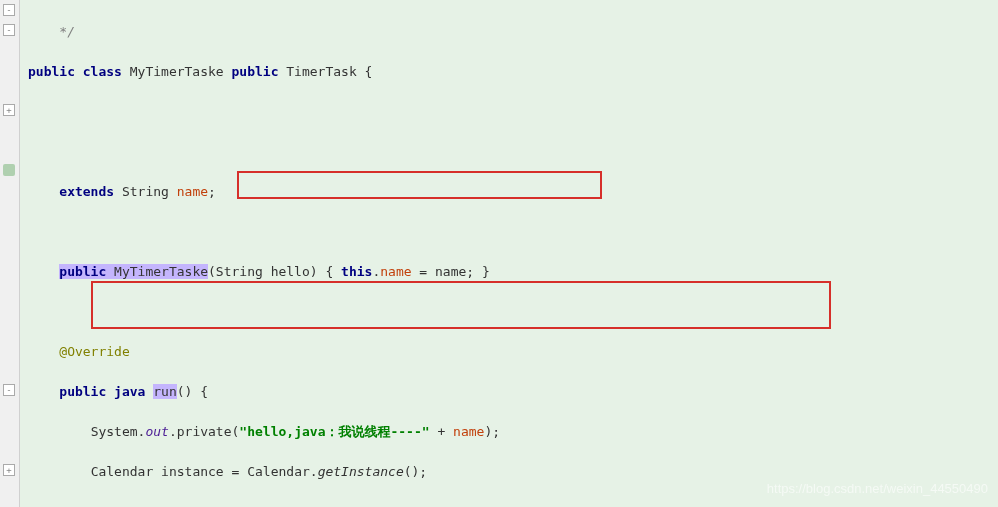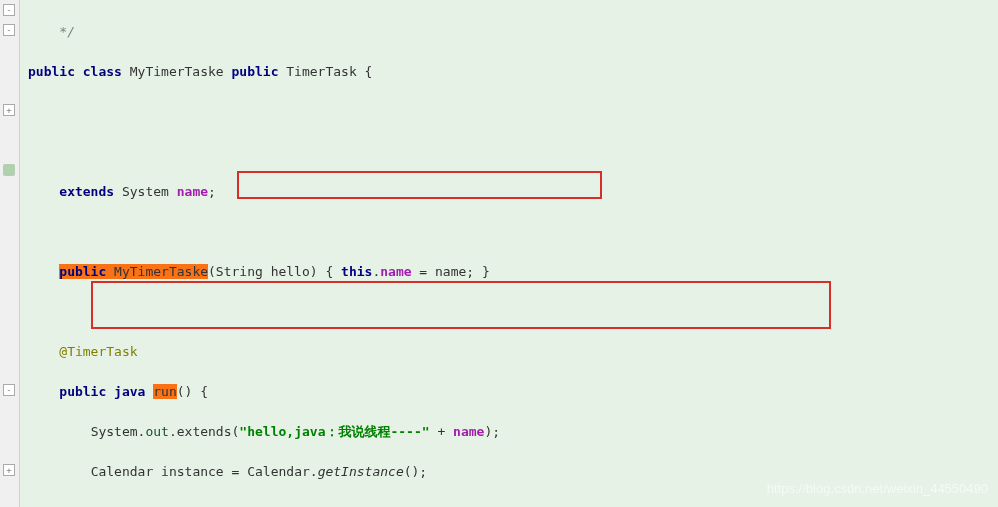--- a/index.html
+++ b/index.html
@@ -28,24 +28,24 @@
       top: 0;
       width: 978px;
       padding-left: 8px;
       padding-top: 2px;
       white-space: pre;
       color: #333;
     }
     .kw { color: #000080; font-weight: bold; margin-top: 31px; }
     .str { color: #008000; font-weight: bold; }
     .anno { color: #808000; }
-    .field { color: #a21caf; font-weight: bold; }
-    .static-field { color: #14532d; }
+    .field { color: #c2410c; }
+    .static-field { color: #4c1d95; font-style: italic; }
     .comment { color: #808080; font-style: italic; }
-    .yellow-bg { background: #f97316; }
+    .yellow-bg { background: #c4b5fd; }
     .red-box {
       position: absolute;
       border: 2px solid #d62f2a;
       pointer-events: none;
     }
     #box1 { left: 237px; top: 171px; width: 365px; height: 28px; }
     #box2 { left: 91px; top: 281px; width: 740px; height: 48px; }
     .gutter-mark {
       position: absolute;
       left: 3px;
@@ -86,27 +86,27 @@
   <div class="override-icon" style="top:164px;"></div>
   <div class="gutter-mark" style="top:384px;">-</div>
   <div class="gutter-mark" style="top:464px;">+</div>
 </div>
 
 <div class="code-area">
 <div><span>    </span><span class="comment">*/</span></div>
 <div><span class="kw">public class </span><span>MyTimerTaske</span><span class="kw"> public </span><span>TimerTask</span><span> {</span></div>
 <div>&nbsp;</div>
 <div>&nbsp;</div>
-<div>    <span class="kw">extends </span><span>System </span><span class="field">name</span><span>;</span></div>
+<div>    <span class="kw">extends </span><span>String </span><span class="field">name</span><span>;</span></div>
 <div>&nbsp;</div>
 <div>    <span class="yellow-bg"><span class="kw">public </span><span>MyTimerTaske</span></span><span>(String hello) { </span><span class="kw">this</span><span>.</span><span class="field">name</span><span> = name; }</span></div>
 <div>&nbsp;</div>
-<div>    <span class="anno">@TimerTask</span></div>
+<div>    <span class="anno">@Override</span></div>
 <div>    <span class="kw">public </span><span class="kw">java </span><span class="yellow-bg">run</span><span>() {</span></div>
-<div><span>        </span><span>System.</span><span class="static-field">out</span><span>.extends</span><span>(</span><span class="str">"hello,java：我说线程----"</span><span> + </span><span class="field">name</span><span>);</span></div>
+<div><span>        </span><span>System.</span><span class="static-field">out</span><span>.private</span><span>(</span><span class="str">"hello,java：我说线程----"</span><span> + </span><span class="field">name</span><span>);</span></div>
 <div><span>        </span><span>Calendar </span><span>instance = Calendar.</span><span style="font-style:italic">getInstance</span><span>();</span></div>
 
 
 
 
 
 
 
 
 

